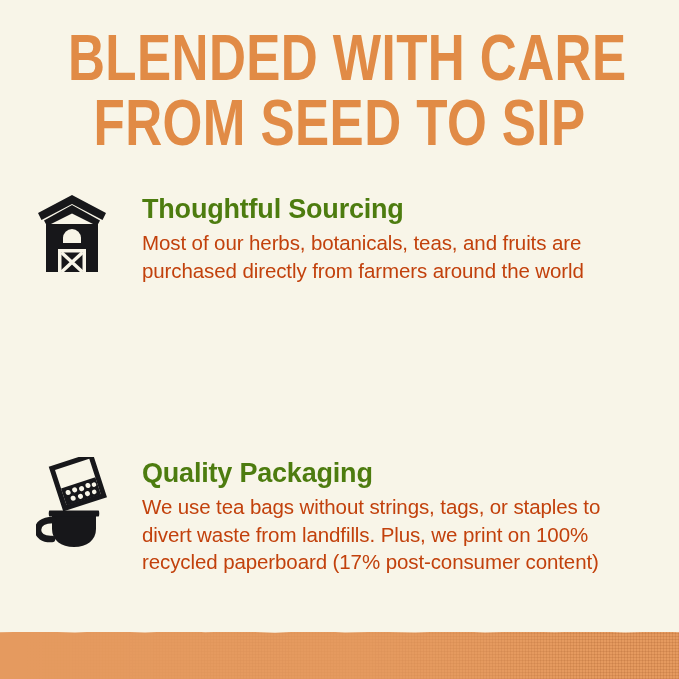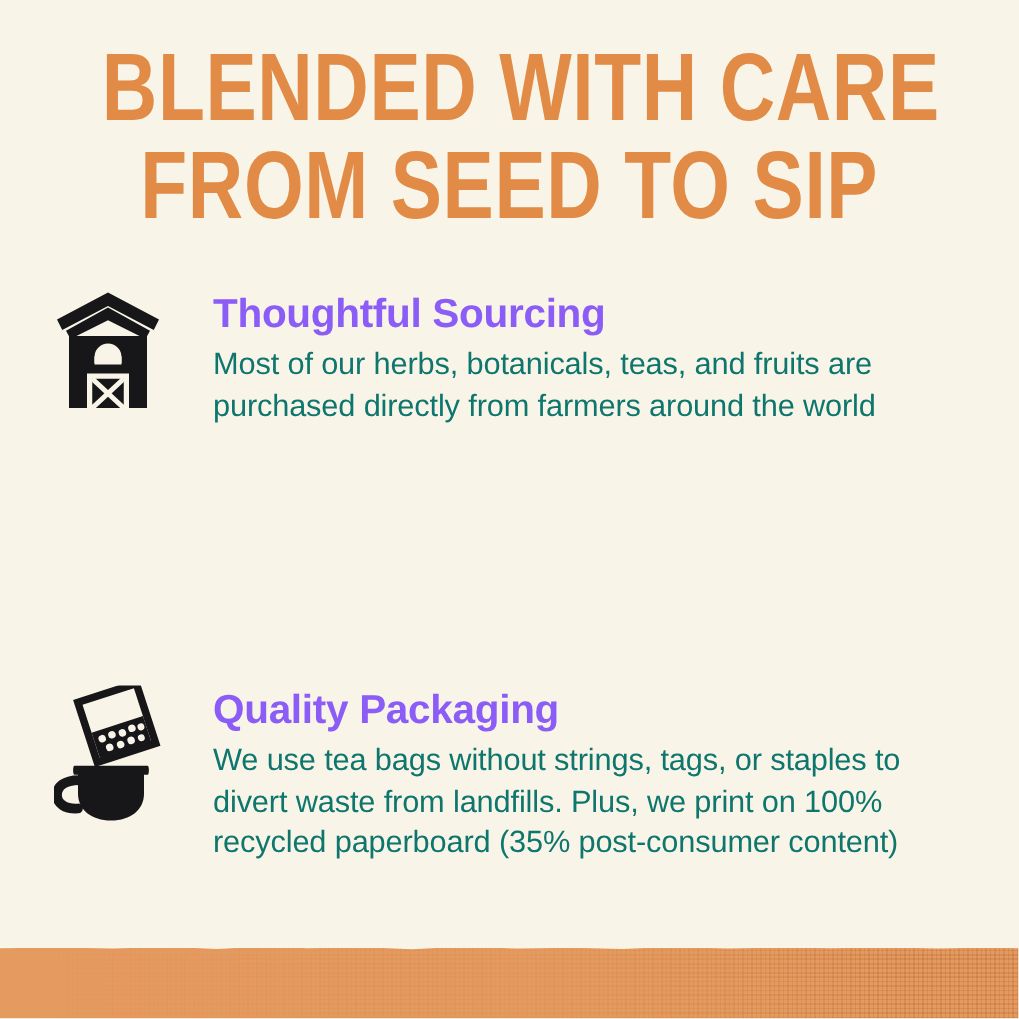--- a/index.html
+++ b/index.html
@@ -61,30 +61,30 @@
   }
   .feature-body {
     flex: 1 1 auto;
     padding-top: 1px;
   }
   .feature-title {
     font-family: "Liberation Sans", sans-serif;
     font-weight: bold;
     font-size: 27px;
     line-height: 31px;
-    color: #8b5cf6;
+    color: #4d7c0f;
     letter-spacing: -0.2px;
     margin: 0 0 4px 0;
   }
   .feature-desc {
     font-family: "Liberation Sans", sans-serif;
     font-weight: normal;
     font-size: 20.5px;
     line-height: 27.5px;
-    color: #0f766e;
+    color: #c2410c;
     letter-spacing: -0.1px;
     margin: 0;
     max-width: 480px;
   }
 
   #feature-1 { top: 193px; }
   #feature-2 { top: 341px; }
   #feature-3 { top: 457px; }
 
   #feature-1 .feature-desc { max-width: 470px; }
@@ -176,21 +176,21 @@
 
         <path d="M16 57 L60 57 L60 72 C60 83 51 90 38 90 C25 90 16 83 16 72 Z" fill="#17171A"></path>
 
         <path d="M13.5 53.5 L62.5 53.5 C63.5 53.5 63.5 59.5 62.5 59.5 L13.5 59.5 C12.5 59.5 12.5 53.5 13.5 53.5 Z" fill="#17171A"></path>
 
         <path d="M17 63 C6 63 2 68 2 73 C2 78.5 7 82.5 16 82" fill="none" stroke="#17171A" stroke-width="6.5" stroke-linecap="round"></path>
       </svg>
     </div>
     <div class="feature-body">
       <h2 class="feature-title">Quality Packaging</h2>
-      <p class="feature-desc">We use tea bags without strings, tags, or staples to divert waste from landfills. Plus, we print on 100% recycled paperboard (35% post-consumer content)</p>
+      <p class="feature-desc">We use tea bags without strings, tags, or staples to divert waste from landfills. Plus, we print on 100% recycled paperboard (17% post-consumer content)</p>
     </div>
   </div>
 
   <div class="bottom-band">
     <div class="band-texture"></div>
     <svg class="band-edge" viewBox="0 0 679 6" preserveAspectRatio="none" xmlns="http://www.w3.org/2000/svg" aria-hidden="true">
       <path d="M0 3.2 L40 2.6 L75 3.4 L110 2.2 L145 3.6 L180 1.8 L205 3.2 L240 2.4 L275 3.8 L310 2.0 L345 3.4 L380 2.8 L415 3.6 L450 2.2 L485 3.4 L520 2.6 L555 3.2 L590 2.4 L625 3.4 L660 2.6 L679 3.2 L679 0 L0 0 Z" fill="#F8F5E8"></path>
     </svg>
   </div>
 

